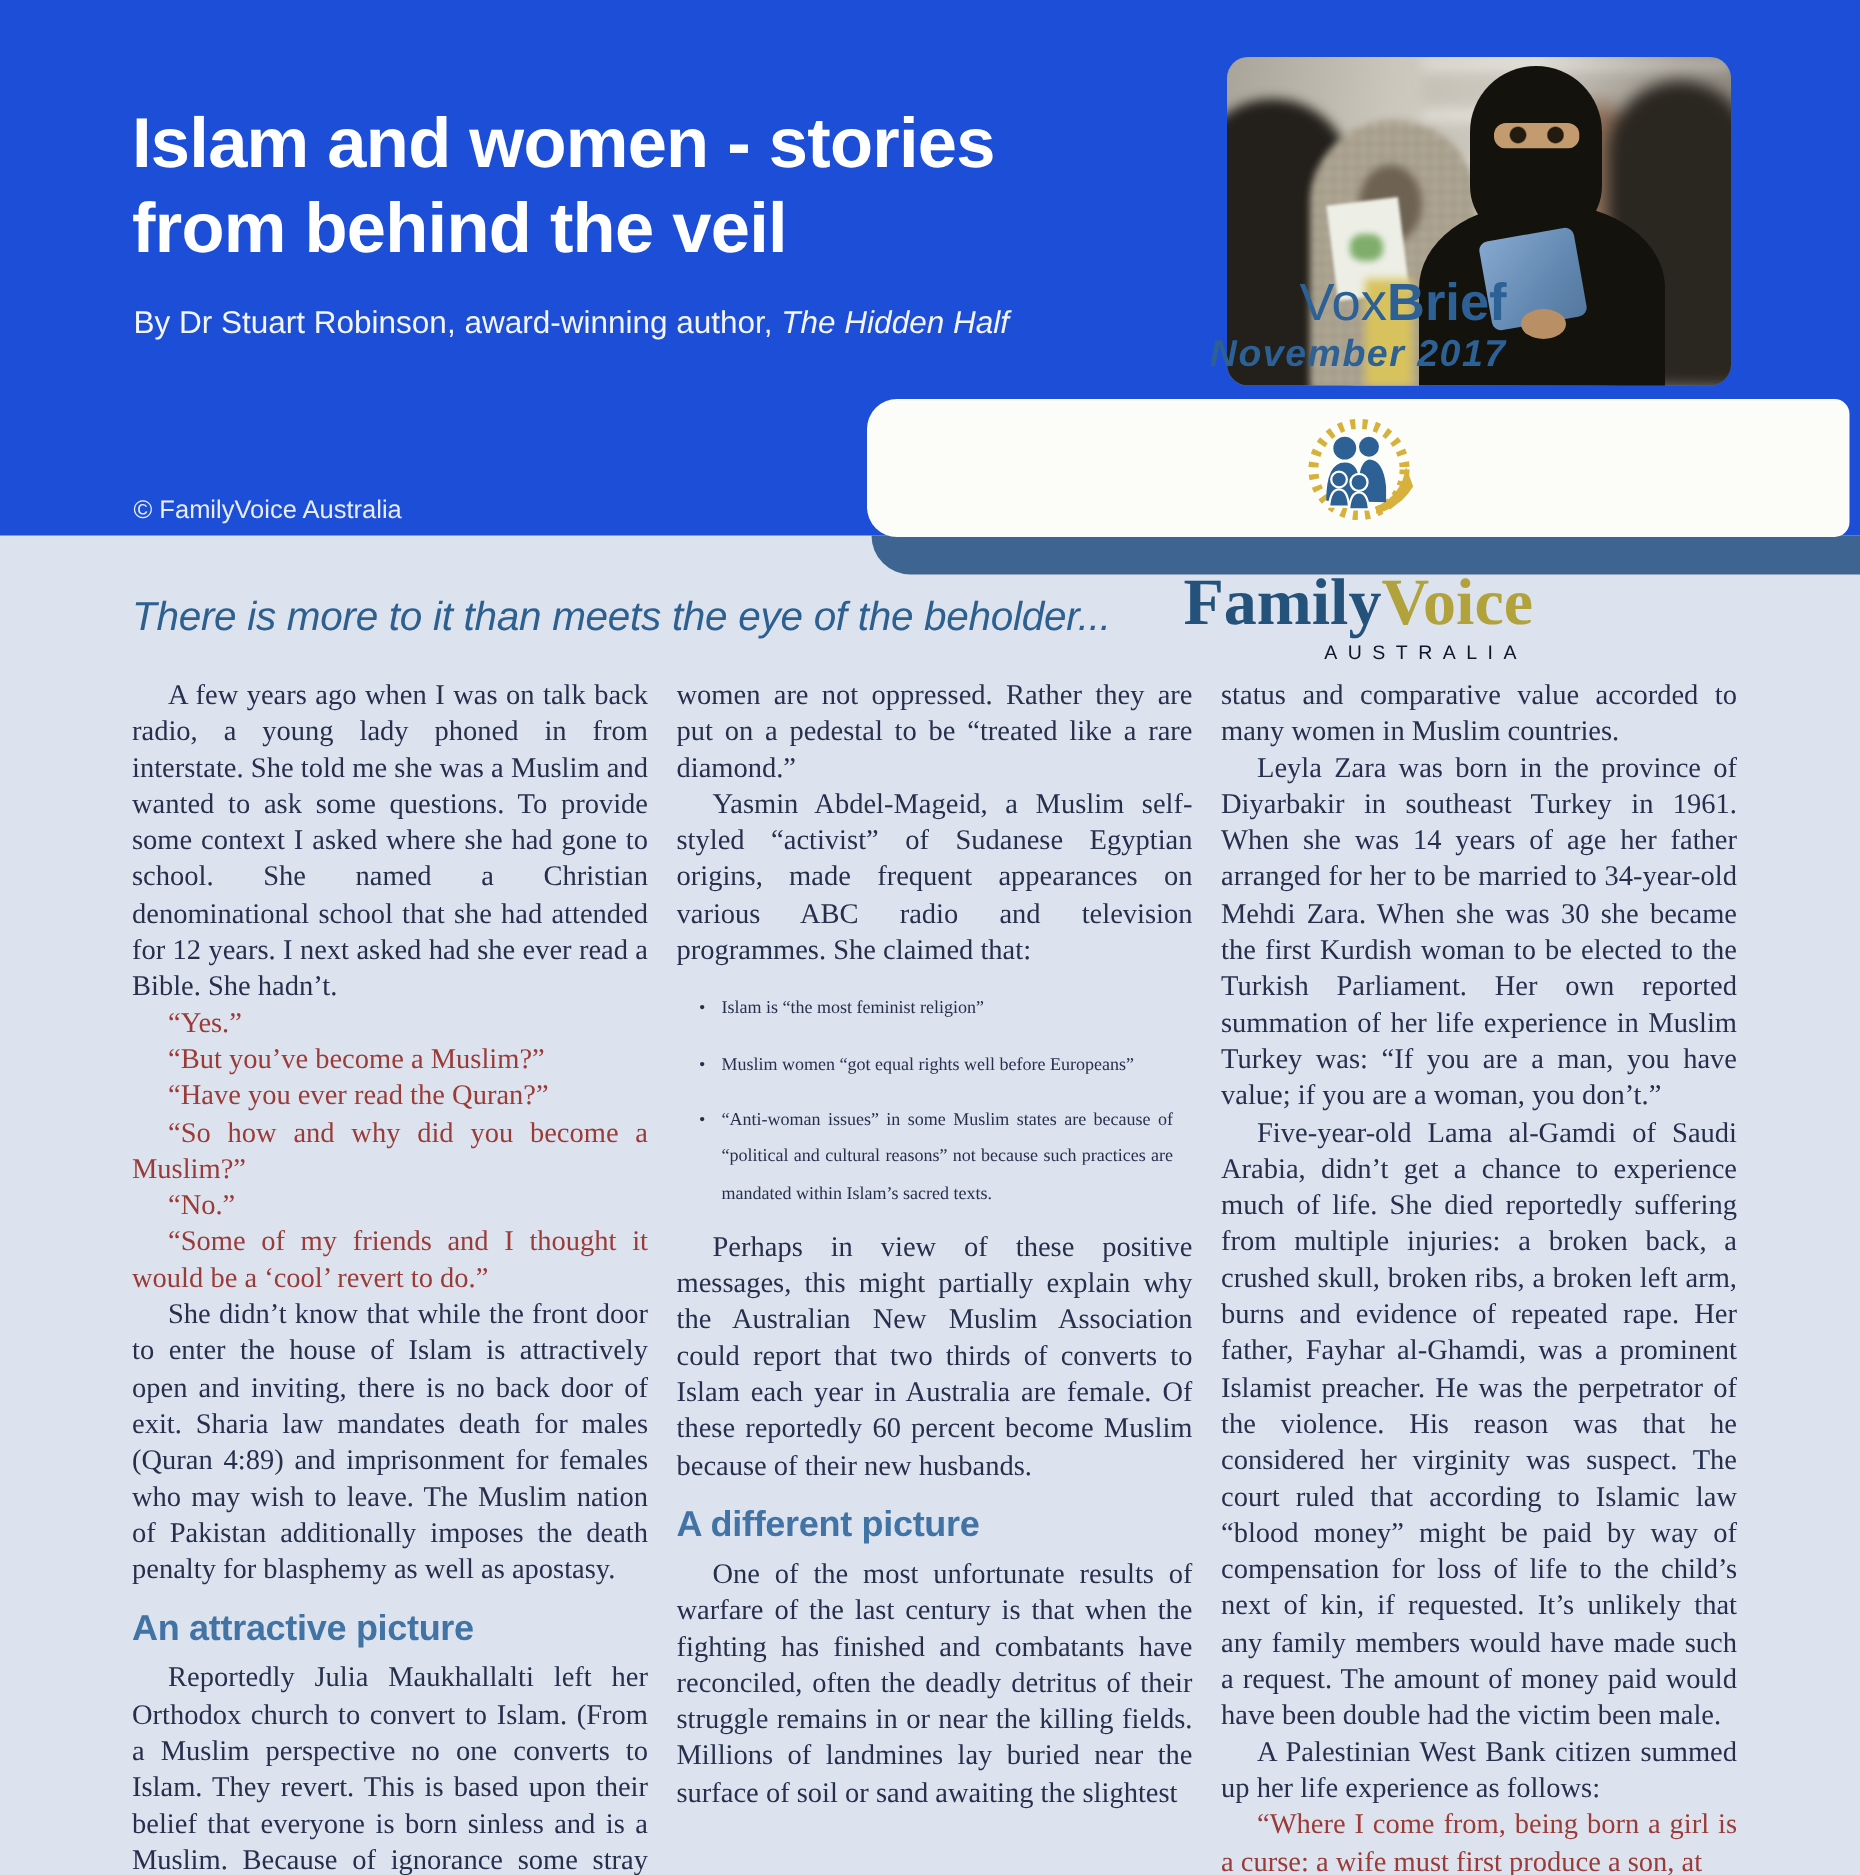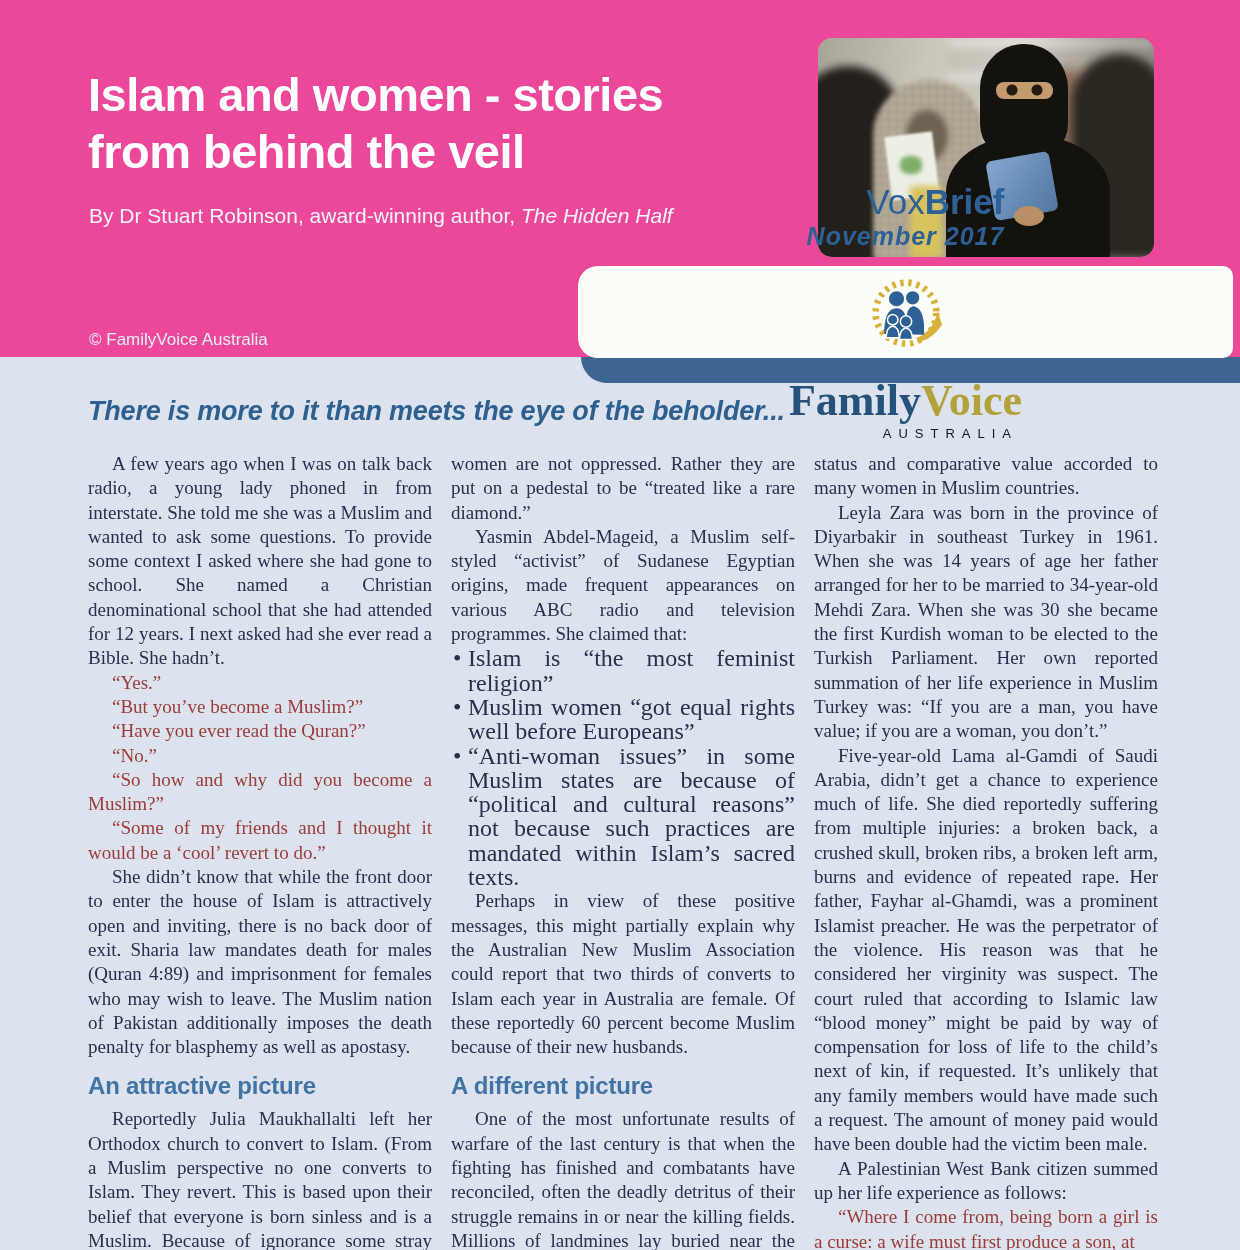--- a/index.html
+++ b/index.html
@@ -1,20 +1,20 @@
 <!DOCTYPE html>
 <html><head>
 <meta charset="utf-8">
 <style>
   html,body{margin:0;padding:0;width:1240px;height:1250px;overflow:hidden;}
   body{background:#dce2ee;font-family:"Liberation Sans",sans-serif;}
   .page{position:relative;width:1240px;height:1250px;overflow:hidden;}
 
   
-  .masthead{position:absolute;left:0;top:0;width:1240px;height:357px;background:#ec4899;}
+  .masthead{position:absolute;left:0;top:0;width:1240px;height:357px;background:#1d4ed8;}
   .mast-strip{position:absolute;left:581px;top:357px;width:659px;height:26px;background:#3e6491;border-bottom-left-radius:26px;}
   .page-title{position:absolute;left:88px;top:66px;width:600px;margin:0;color:#ffffff;font-size:47px;line-height:57px;font-weight:700;letter-spacing:-0.5px;}
   .byline{position:absolute;left:89px;top:204px;margin:0;color:#f2f5fa;font-size:21px;font-weight:400;}
   .byline i{font-style:italic;}
   .copyright{position:absolute;left:89px;top:330px;margin:0;color:#e8edf5;font-size:17px;}
 
   
   .photo{position:absolute;left:818px;top:38px;width:336px;height:219px;border-radius:14px;overflow:hidden;
          background:linear-gradient(100deg,#a8a499 0%,#cac6bb 30%,#d8d5cb 55%,#9b968c 80%,#827d73 100%);}
   .photo *{position:absolute;}
@@ -47,29 +47,29 @@
   .vox-line .vox{font-weight:400;}
   .vox-line .brief{font-weight:700;}
   .vox-date{font-size:25px;font-weight:700;font-style:italic;letter-spacing:1px;margin-top:2px;}
   .fv-block{font-family:"Liberation Serif",serif;line-height:1;}
   .fv-line{font-size:44px;font-weight:700;}
   .fv-family{color:#24527b;}
   .fv-voice{color:#b1a23b;}
   .fv-country{font-family:"Liberation Sans",sans-serif;font-size:13px;letter-spacing:7px;color:#0f172a;text-align:right;margin-top:4px;padding-right:4px;}
 
   
-  .lede{position:absolute;left:88px;top:396px;margin:0;font-size:27px;font-weight:700;font-style:italic;color:#2e608f;letter-spacing:-0.2px;}
+  .lede{position:absolute;left:88px;top:396px;margin:0;font-size:27px;font-weight:400;font-style:italic;color:#2e608f;letter-spacing:-0.2px;}
   .cols{position:absolute;left:88px;top:452px;width:1071px;height:798px;display:flex;gap:19px;overflow:hidden;}
   .col{width:344px;flex:0 0 344px;overflow:hidden;}
   .col p{margin:0;text-align:justify;font-family:"Liberation Serif",serif;font-size:19px;line-height:24.3px;color:#26304d;}
   .col p.indent{text-indent:24px;}
   .col p.dialogue{color:#9b3b38;}
   .col h3{margin:13px 0 7px 0;font-size:24px;font-weight:700;color:#4173a5;letter-spacing:-0.2px;}
   .col ul{margin:0;padding:0;list-style:none;}
-  .col li{position:relative;margin:0;padding-left:17px;text-align:justify;font-family:"Liberation Serif",serif;font-size:24px;line-height:24.3px;color:#26304d;}
+  .col li{position:relative;margin:13px;padding-left:17px;text-align:justify;font-family:"Liberation Serif",serif;font-size:12px;line-height:24.3px;color:#26304d;}
   .col li::before{content:"\2022";position:absolute;left:2px;}
 </style>
 </head>
 <body>
 
 <div class="page">
 
   <header class="masthead">
     <h1 class="page-title">Islam and women - stories from behind the veil</h1>
     <p class="byline"><span>By Dr Stuart Robinson, award-winning author, </span><i>The Hidden Half</i></p>
@@ -125,22 +125,22 @@
   </div>
 
   <main>
     <h2 class="lede">There is more to it than meets the eye of the beholder...</h2>
     <div class="cols" id="cols">
         <div class="col">
           <p class="indent">A few years ago when I was on talk back radio, a young lady phoned in from interstate. She told me she was a Muslim and wanted to ask some questions. To provide some context I asked where she had gone to school. She named a Christian denominational school that she had attended for 12 years. I next asked had she ever read a Bible. She hadn’t.</p>
           <p class="indent dialogue">“Yes.”</p>
           <p class="indent dialogue">“But you’ve become a Muslim?”</p>
           <p class="indent dialogue">“Have you ever read the Quran?”</p>
+          <p class="indent dialogue">“So how and why did you become a Muslim?”</p>
           <p class="indent dialogue">“No.”</p>
-          <p class="indent dialogue">“So how and why did you become a Muslim?”</p>
           <p class="indent dialogue">“Some of my friends and I thought it would be a ‘cool’ revert to do.”</p>
           <p class="indent">She didn’t know that while the front door to enter the house of Islam is attractively open and inviting, there is no back door of exit. Sharia law mandates death for males (Quran 4:89) and imprisonment for females who may wish to leave. The Muslim nation of Pakistan additionally imposes the death penalty for blasphemy as well as apostasy.</p>
           <h3>An attractive picture</h3>
           <p class="indent">Reportedly Julia Maukhallalti left her Orthodox church to convert to Islam. (From a Muslim perspective no one converts to Islam. They revert. This is based upon their belief that everyone is born sinless and is a Muslim. Because of ignorance some stray from the true path of</p>
         </div>
         <div class="col">
           <p class="">women are not oppressed. Rather they are put on a pedestal to be “treated like a rare diamond.”</p>
           <p class="indent">Yasmin Abdel-Mageid, a Muslim self-styled “activist” of Sudanese Egyptian origins, made frequent appearances on various ABC radio and television programmes. She claimed that:</p>
           <ul>
             <li>Islam is “the most feminist religion”</li>

